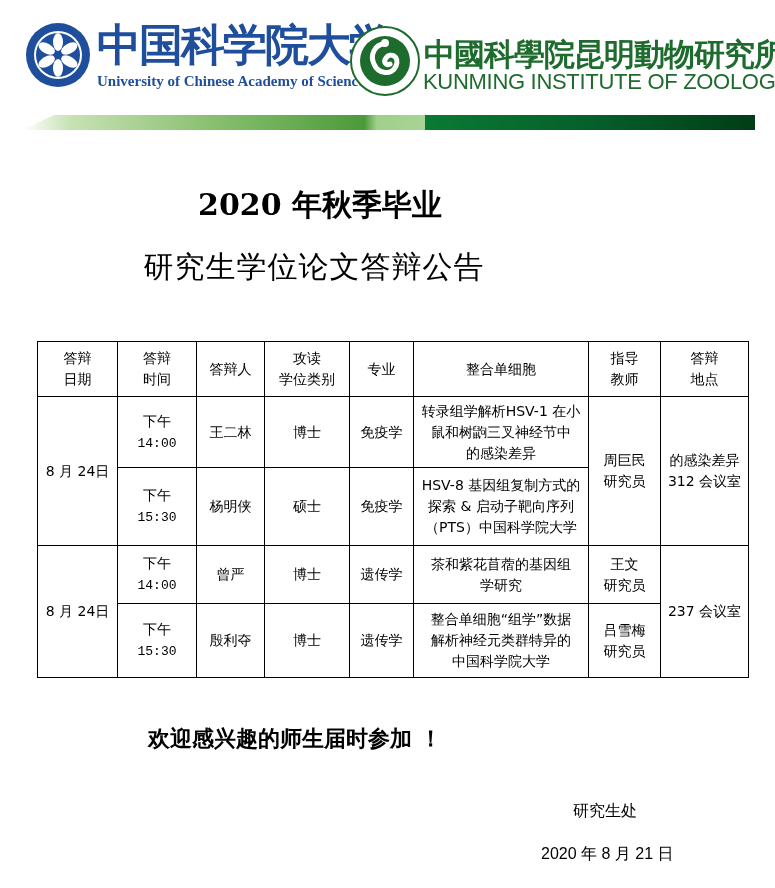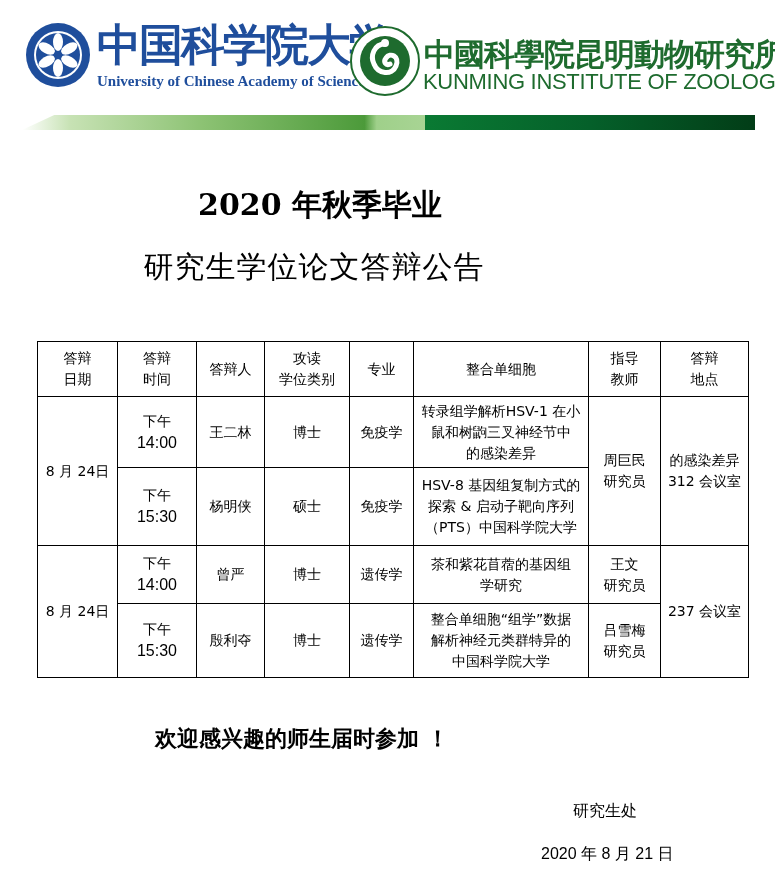--- a/index.html
+++ b/index.html
@@ -30,25 +30,25 @@
   .title1 { position: absolute; left: 0; width: 640px; top: 185px; text-align: center;
             font-family: "DejaVu Serif", serif; font-weight: bold; font-size: 30px; line-height: 40px; }
   .title2 { position: absolute; left: 0; width: 628px; top: 245px; text-align: center;
             font-family: "DejaVu Serif", serif; font-size: 30px; line-height: 44px; letter-spacing: 1px; }
 
   
   table.defense { position: absolute; left: 37px; top: 341px; border-collapse: collapse;
                   font-family: "DejaVu Sans", sans-serif; font-size: 14px; table-layout: fixed; }
   table.defense td, table.defense th { border: 1.5px solid #000; text-align: center; vertical-align: middle;
                   padding: 0 4px; line-height: 21px; font-weight: normal; }
-  .mono { font-family: Liberation Sans, sans-serif; font-size: 16px; }
+  .mono { font-family: Liberation Mono, monospace; font-size: 13px; }
 
   
   .welcome { position: absolute; left: 148px; top: 722px; font-family: "DejaVu Serif", serif;
-             font-weight: bold; font-size: 22px; line-height: 32px; white-space: nowrap; margin-left: 7px; }
+             font-weight: bold; font-size: 22px; line-height: 32px; white-space: nowrap; }
   .office { position: absolute; left: 573px; top: 801px; font-family: "DejaVu Serif", serif; font-size: 16px; }
   .date { position: absolute; left: 541px; top: 844px; font-family: Liberation Sans, sans-serif; font-size: 16px; }
 </style>
 </head>
 <body>
 
 <div class="header">
   <svg class="ucas-seal" viewBox="0 0 66 66">
     <circle cx="33" cy="33" r="32" fill="#1f4e9c"></circle>
     <circle cx="33" cy="33" r="24" fill="#ffffff"></circle>

